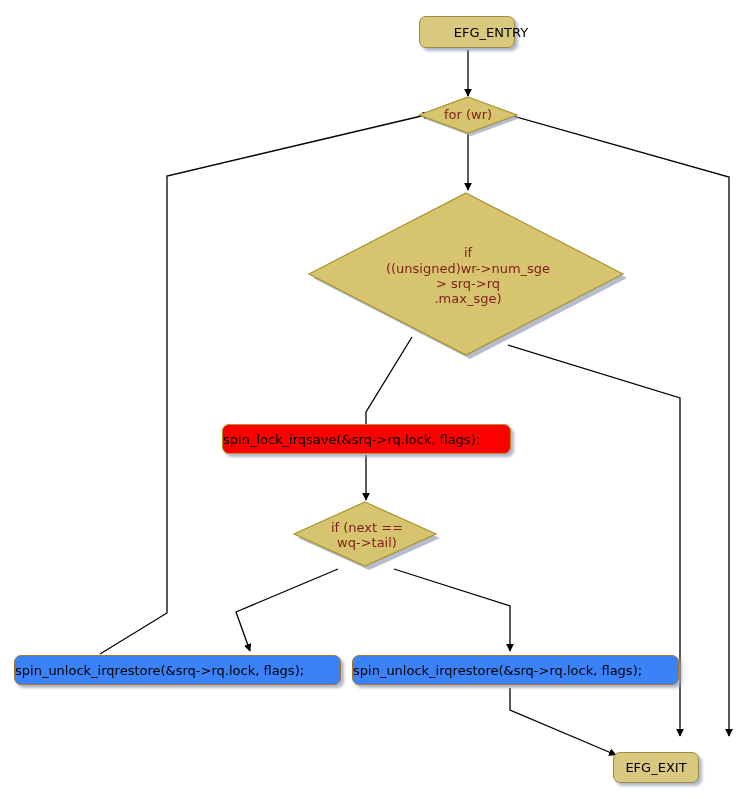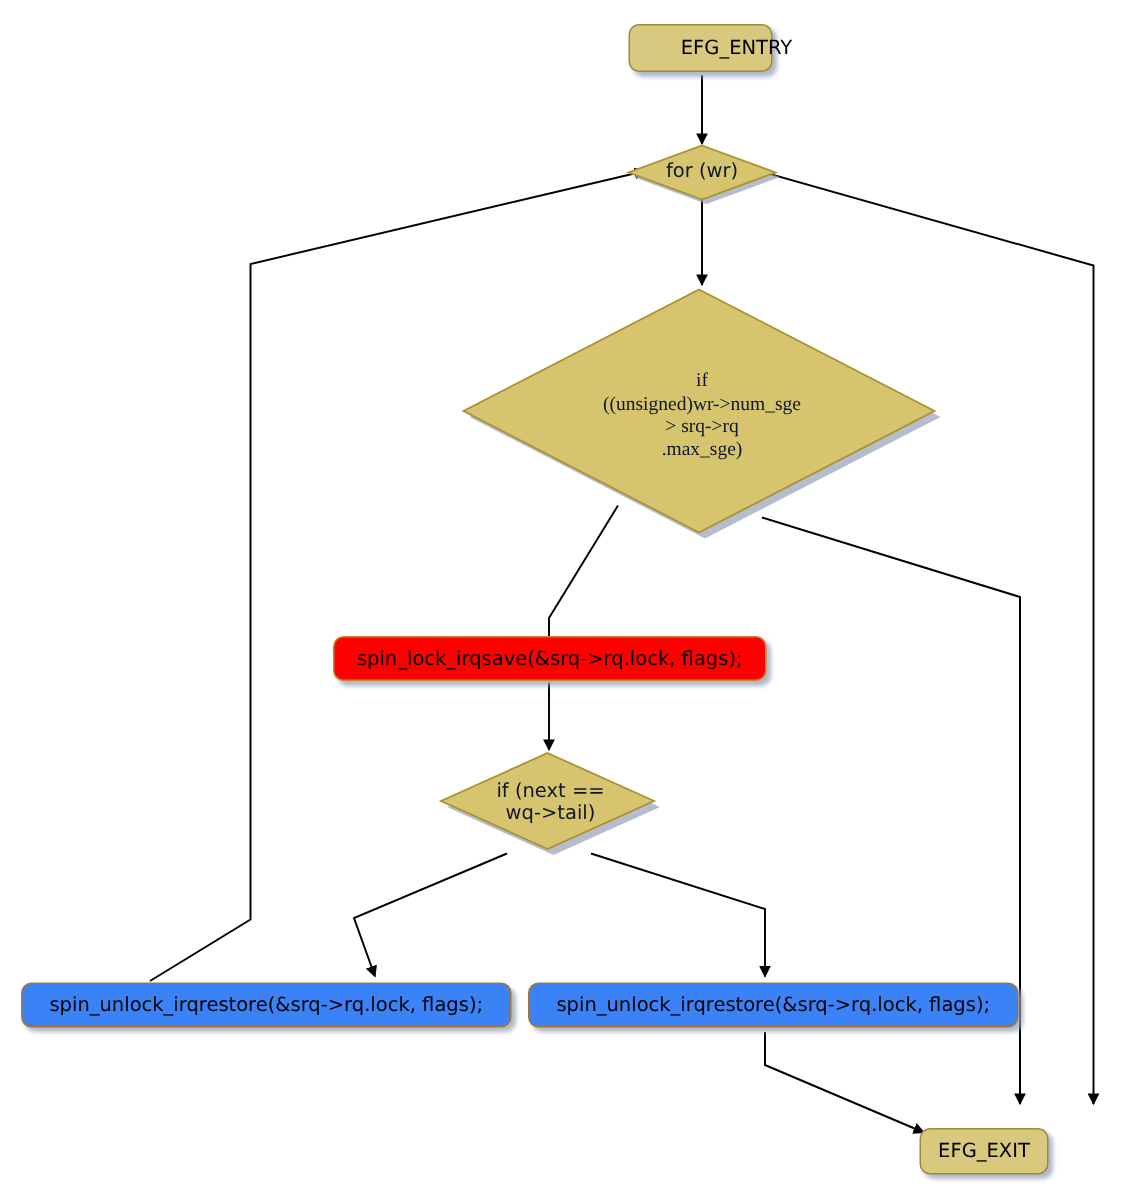--- a/index.html
+++ b/index.html
@@ -41,21 +41,20 @@
     justify-content: center;
     box-shadow: 3px 3px 3px rgba(150,160,185,0.75);
   }
   
   .proc {
     border-radius: 7px;
     color: #000000;
     font-size: 13px;
     display: flex;
     align-items: center;
-    justify-content: center;
     box-shadow: 3px 3px 3px rgba(150,160,185,0.75);
     white-space: nowrap;
   }
   .proc.red {
     background: #ff0000;
     border: 1px solid #c08a2a;
   }
   .proc.green {
     background: #3b82f6;
     border: 1px solid #a8762a;
@@ -75,21 +74,21 @@
     left: 0;
     top: 0;
     width: 100%;
     height: 100%;
     display: flex;
     align-items: center;
     justify-content: center;
     text-align: center;
     font-size: 13px;
     line-height: 1.18;
-    color: #0f172a;
+    color: #7f1d1d;
     white-space: pre;
     pointer-events: none;
   }
 </style>
 </head>
 <body>
 
 <div id="canvas">
 
   <svg id="edges" viewBox="0 0 747 799" width="747" height="799">
@@ -132,21 +131,21 @@
       <polygon points="52,3 101,21 52,39 3,21" fill="#d6c46e" stroke="#a89331" stroke-width="1.2"></polygon>
     </svg>
     <div class="dlabel">for (wr)</div>
   </div>
 
   <div class="diamond" style="left:306px; top:190px; width:324px; height:172px;">
     <svg width="324" height="172">
       <polygon points="160,3 317,84 160,165 3,84" fill="#96a0b9" opacity="0.7" transform="translate(4,4)"></polygon>
       <polygon points="160,3 317,84 160,165 3,84" fill="#d6c46e" stroke="#a89331" stroke-width="1.2"></polygon>
     </svg>
-    <div class="dlabel" style="justify-content:center;font-family:Liberation Serif, serif;">if
+    <div class="dlabel" style="justify-content:center;">if
 ((unsigned)wr-&gt;num_sge
 &gt; srq-&gt;rq
 .max_sge)</div>
   </div>
 
   <div class="node proc red" style="left:222px; top:424px; width:289px; height:30px;">
     <span>spin_lock_irqsave(&amp;srq-&gt;rq.lock, flags);</span>
   </div>
 
   <div class="diamond" style="left:291px; top:499px; width:152px; height:72px;">

